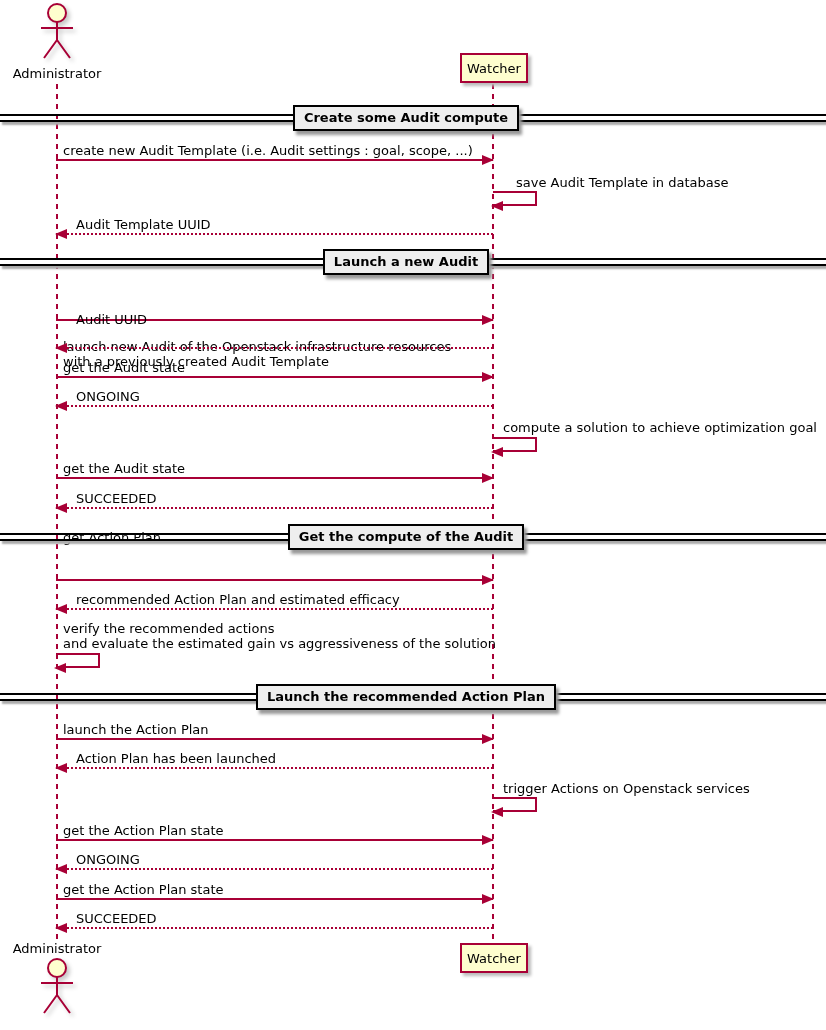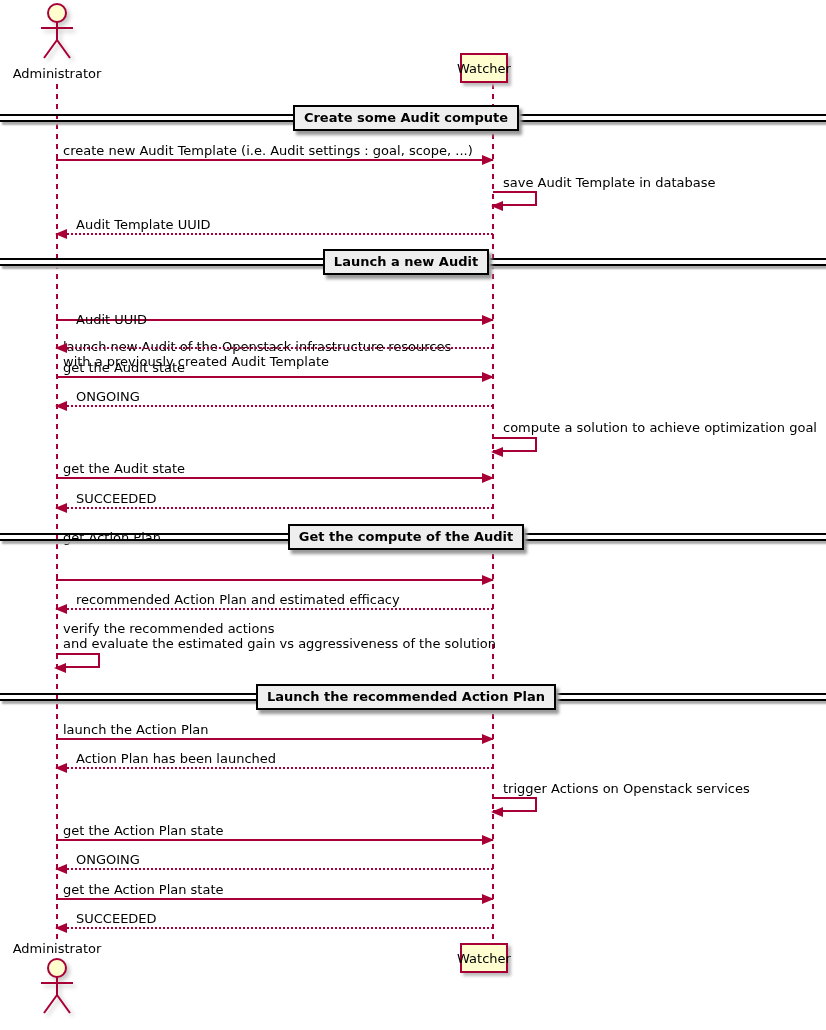--- a/index.html
+++ b/index.html
@@ -16,21 +16,21 @@
   .lifeline.admin { left:56px; }
   .lifeline.watcher { left:492px; }
   
   .actor { position:absolute; z-index:4; }
   .actor-svg { display:block; filter:drop-shadow(3px 3px 2px #c8c8c8); }
   .actor-svg circle { fill:#FEFECE; stroke:#A80036; stroke-width:2; }
   .actor-svg path { fill:none; stroke:#A80036; stroke-width:2; }
   .actor-label { position:absolute; width:114px; text-align:center; white-space:nowrap; }
   
   .participant {
-    position:absolute; left:460px; width:48px; height:30px; box-sizing:border-box;
+    position:absolute; left:460px; width:68px; height:30px; box-sizing:border-box;
     background:#FEFECE; border:2px solid #A80036; box-shadow:3px 3px 3px #bbb;
     display:flex; align-items:center; justify-content:center; z-index:4;
   }
   
   .divider {
     position:absolute; left:0; width:826px; height:28px; z-index:3;
     display:flex; align-items:center; justify-content:center;
   }
   .div-lines {
     position:absolute; left:0; right:0; top:50%; margin-top:-4px; height:4px;
@@ -94,21 +94,21 @@
   <div class="divider" style="top:104px;">
     <div class="div-lines"></div>
     <div class="div-box">Create some Audit compute</div>
   </div>
 
   <div class="label fwd" style="top:144px;">create new Audit Template (i.e. Audit settings : goal, scope, ...)</div>
   <div class="arr solid" style="top:159px;">
       <i class="ah-r"></i>
     </div>
 
-  <div class="label selfw" style="top:176px;">save Audit Template in database</div>
+  <div class="label selfw" style="top:176px;margin-left:13px;">save Audit Template in database</div>
   <div class="loop w" style="top:191px;">
       <i class="ah-l"></i>
     </div>
 
   <div class="label ret" style="top:218px;">Audit Template UUID</div>
   <div class="arr dotted" style="top:233px;">
       <i class="ah-l"></i>
     </div>
 
   <div class="divider" style="top:248px;">

